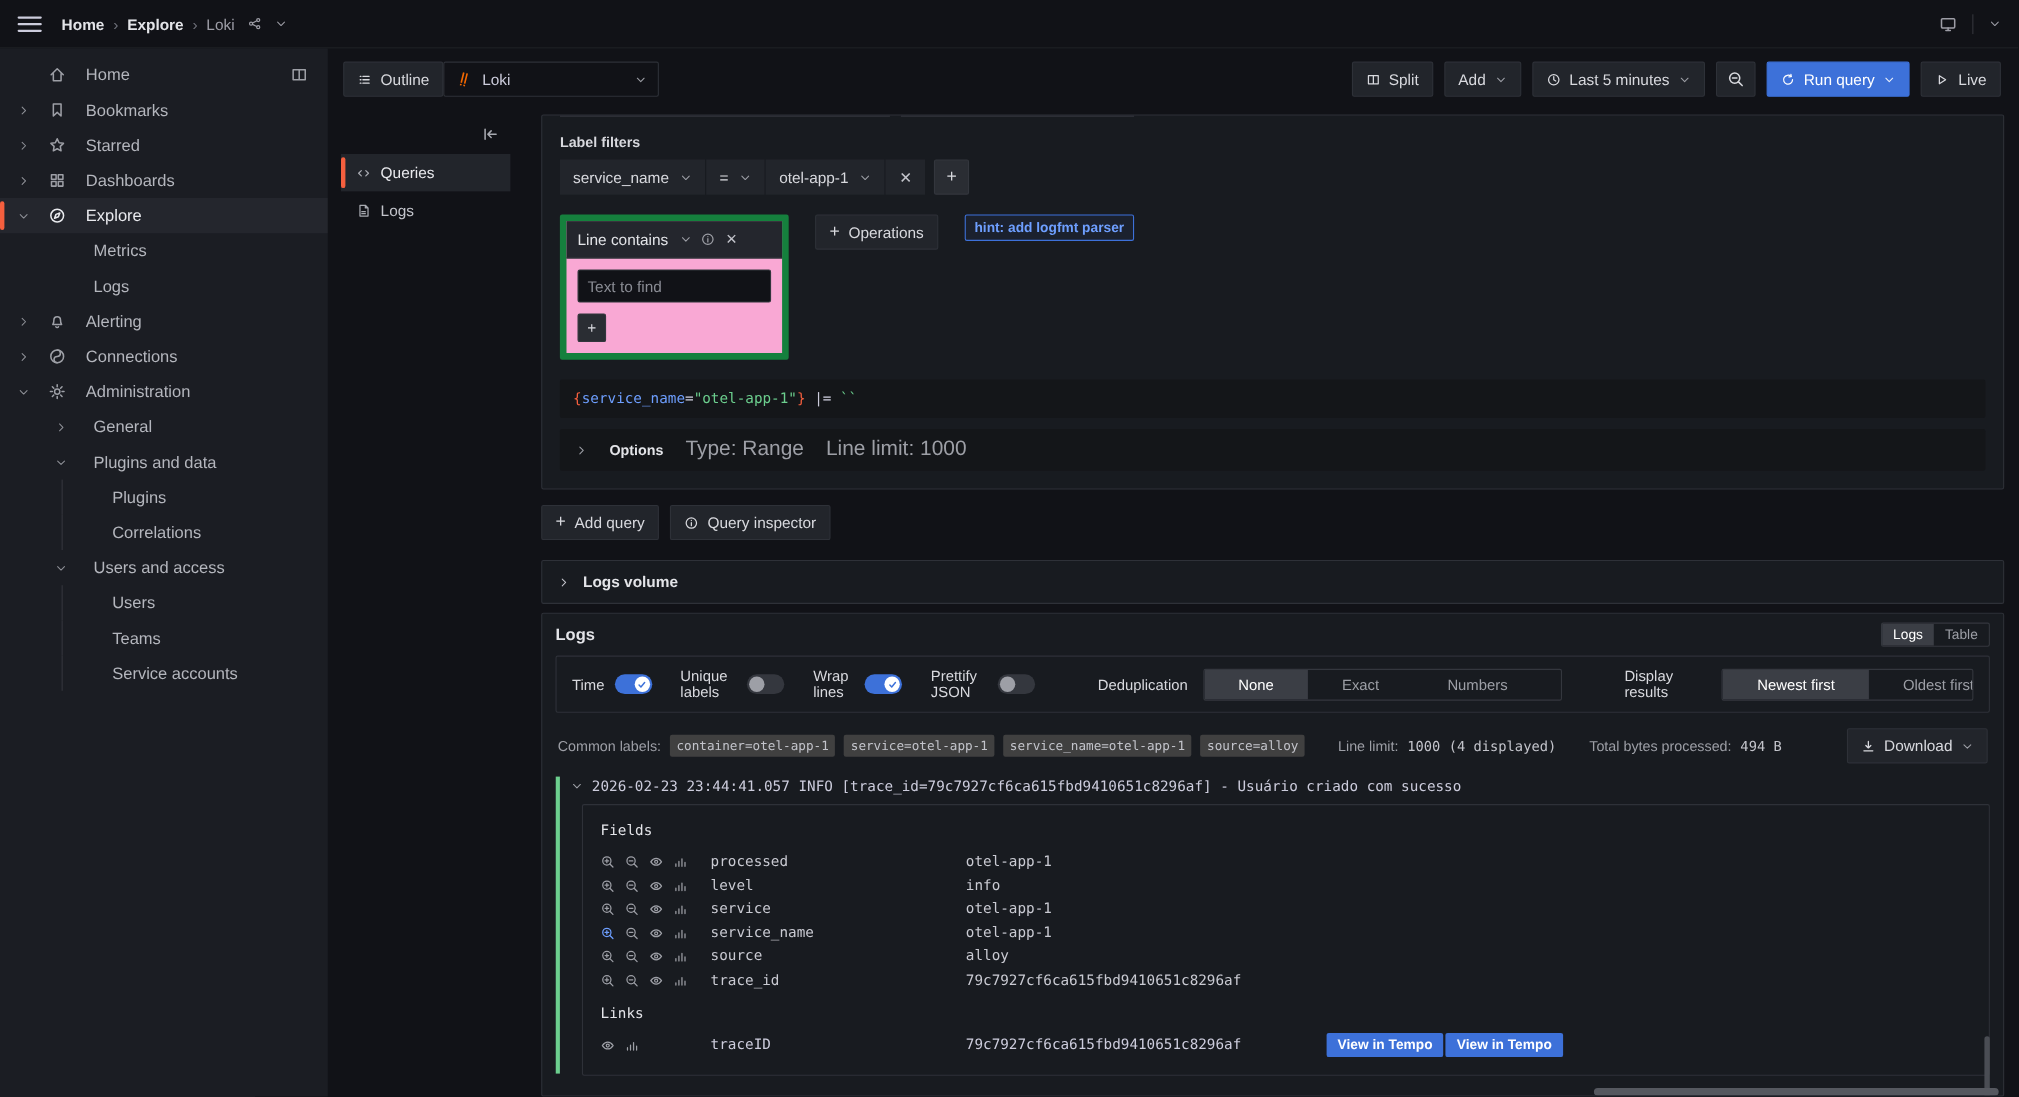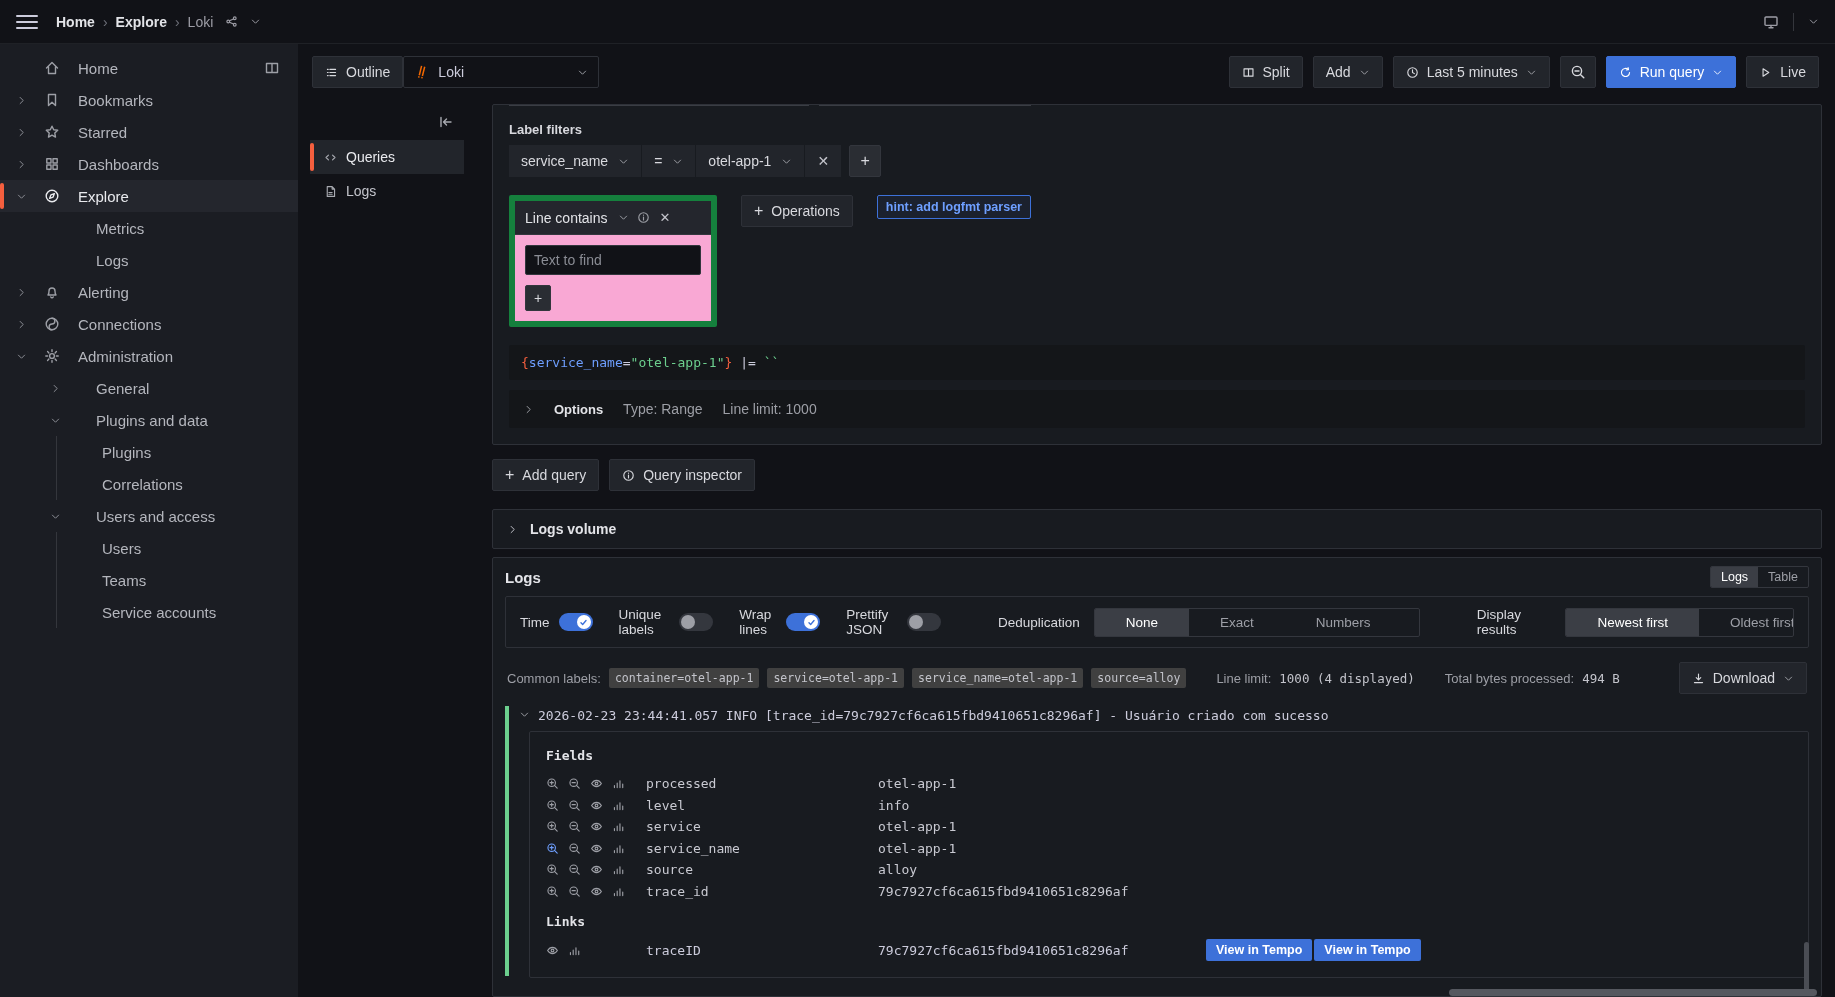--- a/index.html
+++ b/index.html
@@ -23,21 +23,21 @@
   
   .shell { display:flex; height:953px; }
 
   
   .sidebar { width:298px; flex:none; background:#1b1d23; padding-top:8px; overflow:hidden; }
   .s-item { height:32px; display:flex; align-items:center; position:relative; color:#b4b6bd; cursor:pointer; }
   .s-item .chev { width:14px; margin-left:16px; color:#8e9097; display:flex; }
   .s-item .noChev { width:14px; margin-left:16px; }
   .s-item .s-ico { width:20px; margin-left:14px; color:#9d9fa6; display:flex; }
   .s-item .lbl { margin-left:14px; font-size:15px; }
-  .s-item.lvl1 .lbl { margin-left:16px; }
+  .s-item.lvl1 .lbl { margin-left:5px; }
   .s-item.lvl1 .chev, .s-item.lvl1 .noChev { margin-left:50px; margin-right:16px; }
   .s-item.lvl2 { padding-left:66px; }
   .s-item.lvl2 .tree { position:absolute; left:56px; top:0; bottom:0; width:1px; background:#34363c; }
   .s-item.lvl2 .lbl { margin-left:36px; font-size:15px; }
   .s-item.active { background:#24262d; color:#e9eaee; }
   .s-item.active::before { content:""; position:absolute; left:0; top:3px; bottom:3px; width:4px; border-radius:2px; background:#f55f3e; }
   .s-item.active .s-ico { color:#e9eaee; }
   .s-item .dock { margin-left:auto; margin-right:18px; color:#9d9fa6; }
 
   
@@ -91,21 +91,21 @@
   .hint-link { border:1px solid #3d71d9; color:#6e9fff; font-size:12.5px; font-weight:600; padding:4px 8px; border-radius:2px; cursor:pointer; background:rgba(61,113,217,.08); }
   .ops-btn { margin-top:0; }
 
   .query-preview { margin-top:18px; background:#141619; border-radius:2px; padding:10px 12px;
                    font-family:"DejaVu Sans Mono", monospace; font-size:13px; letter-spacing:0; }
   .qp-brace { color:#f55f3e; } .qp-label { color:#6e9fff; } .qp-eq { color:#ccccdc; } .qp-str { color:#6ccf8e; } .qp-op { color:#ccccdc; }
 
   .options-bar { margin-top:10px; background:#141619; border-radius:2px; height:38px; display:flex; align-items:center; gap:20px; padding:0 14px; cursor:pointer; }
   .options-bar .cv { color:#9d9fa6; }
   .options-bar .ot { font-size:13px; font-weight:600; color:#e3e4e8; }
-  .options-bar .dim { font-size:14px; color:#9d9fa6; }
+  .options-bar .dim { font-size:19px; color:#9d9fa6; }
 
   .actions-row { display:flex; gap:10px; margin:14px 0 4px 0; }
 
   .lv-card { margin-top:14px; height:40px; display:flex; align-items:center; gap:12px; padding:0 14px; cursor:pointer; }
   .lv-card .cv { color:#c3c4cb; }
   .lv-title { font-size:14px; font-weight:600; color:#e3e4e8; }
 
   .logs-card { margin-top:8px; flex:1; padding:0 12px; display:flex; flex-direction:column; overflow:hidden; position:relative; }
   .logs-head { height:38px; flex:none; display:flex; align-items:center; }
   .logs-title { font-size:15px; font-weight:600; color:#e3e4e8; }
@@ -135,21 +135,21 @@
 
   
   .log-list { flex:1; overflow:hidden; position:relative; font-family:"DejaVu Sans Mono", monospace; font-size:13px; color:#ccccdc; }
   .log-group { position:relative; padding-left:14px; margin-bottom:4px; }
   .log-group::before { content:""; position:absolute; left:0; top:2px; bottom:2px; width:3.5px; }
   .log-group.info::before { background:#6ccf8e; }
   .log-group.error::before { background:#eb7b18; }
   .log-line { display:flex; align-items:flex-start; gap:8px; padding:4px 0; cursor:pointer; }
   .log-line .cv { color:#9d9fa6; margin-top:1px; }
   .detail-box { border:1px solid #2e3138; border-radius:2px; margin:4px 0 16px 10px; padding:12px 16px 16px; }
-  .d-title { font-weight:700; font-size:13px; color:#e3e4e8; margin:4px 0 10px; }
+  .d-title { font-weight:400; font-size:13px; color:#e3e4e8; margin:4px 0 10px; }
   .f-row { display:flex; align-items:center; height:21.5px; color:#c9cad2; }
   .f-icons { width:100px; display:flex; align-items:center; gap:9px; color:#9d9fa6; }
   .f-icons .blue { color:#6e9fff; }
   .f-key { width:232px; font-size:13px; }
   .f-val { font-size:13px; }
   .links-row { margin-top:2px; display:flex; align-items:center; }
   .links-row .f-icons { padding-left:0; }
   .f-val.linkval { width:310px; }
   .tempo-btns { display:flex; gap:2px; margin-left:18px; }
   .tempo-btn { background:#3d71d9; color:#fff; font-family:"Liberation Sans", sans-serif; font-size:12.5px; font-weight:600; padding:4px 10px; border-radius:2px; cursor:pointer; }

